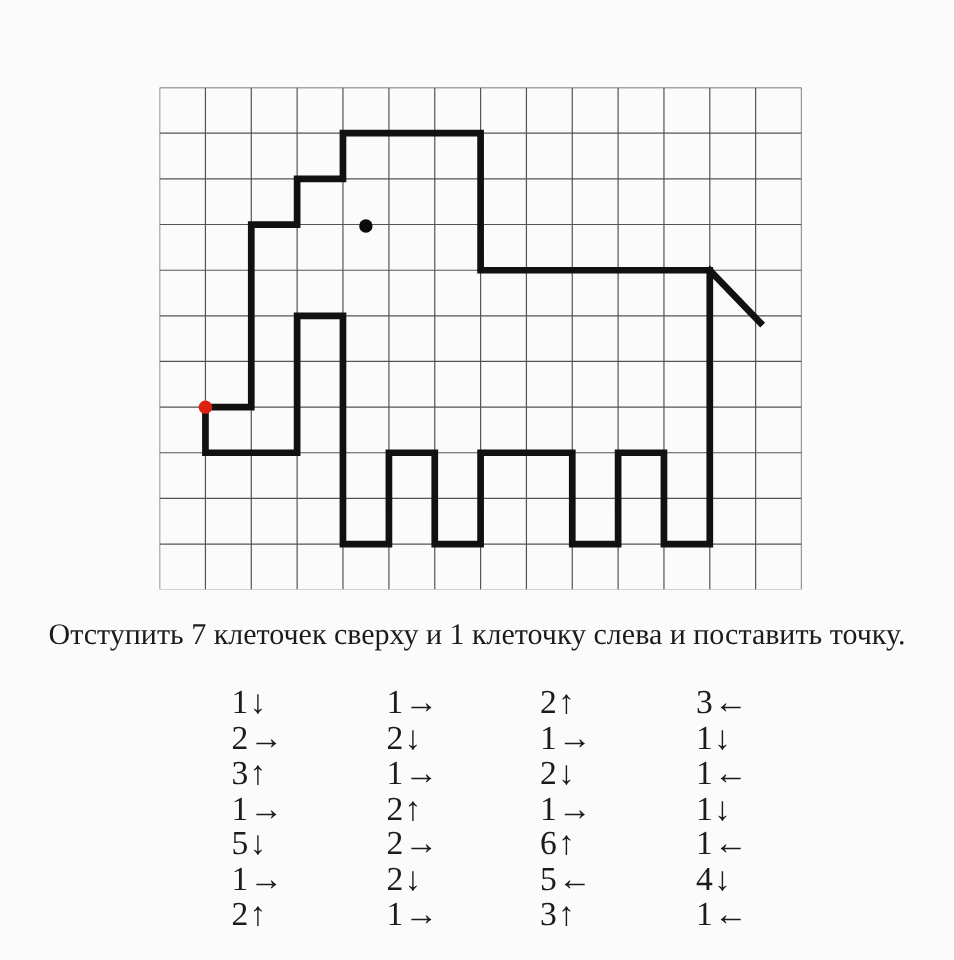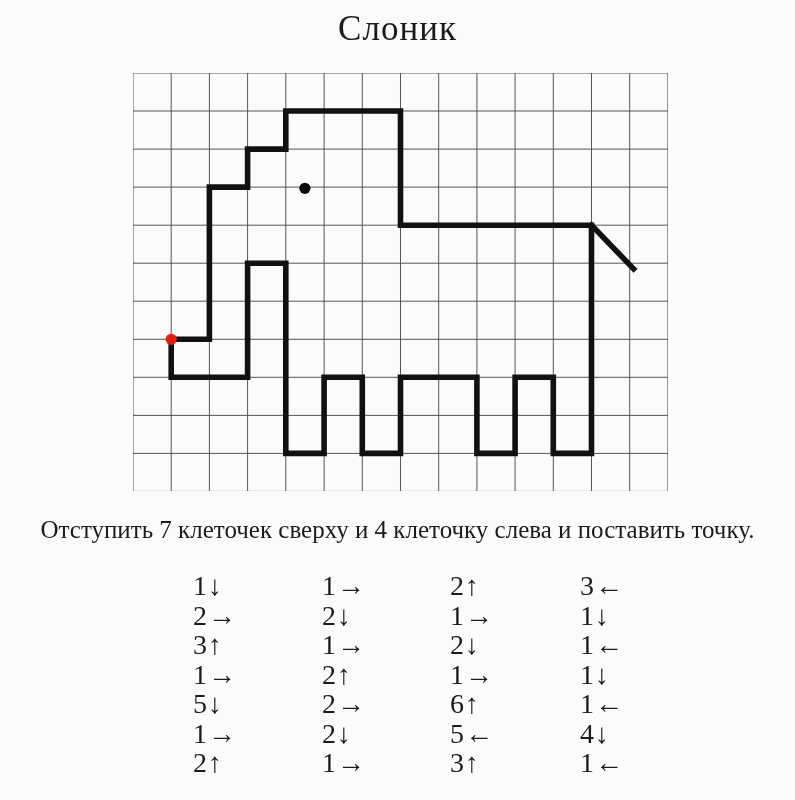--- a/index.html
+++ b/index.html
@@ -27,21 +27,20 @@
   .step-col.col-3{left:580px;}
   .step-item{
     font-size:28px;line-height:29.5px;
     letter-spacing:1px;white-space:nowrap;
   }
 </style>
 </head>
 <body>
 
 <div class="page">
-  <div class="title">Слоник</div>
   <svg id="figure-svg" xmlns="http://www.w3.org/2000/svg" width="534.9" height="418.4" viewBox="0 0 534.9 418.4">
       <line x1="0.0" y1="0" x2="0.0" y2="418.4" stroke="#545454" stroke-width="1"></line>
       <line x1="38.2" y1="0" x2="38.2" y2="418.4" stroke="#545454" stroke-width="1"></line>
       <line x1="76.4" y1="0" x2="76.4" y2="418.4" stroke="#545454" stroke-width="1"></line>
       <line x1="114.6" y1="0" x2="114.6" y2="418.4" stroke="#545454" stroke-width="1"></line>
       <line x1="152.8" y1="0" x2="152.8" y2="418.4" stroke="#545454" stroke-width="1"></line>
       <line x1="191.1" y1="0" x2="191.1" y2="418.4" stroke="#545454" stroke-width="1"></line>
       <line x1="229.3" y1="0" x2="229.3" y2="418.4" stroke="#545454" stroke-width="1"></line>
       <line x1="267.5" y1="0" x2="267.5" y2="418.4" stroke="#545454" stroke-width="1"></line>
       <line x1="305.7" y1="0" x2="305.7" y2="418.4" stroke="#545454" stroke-width="1"></line>
@@ -61,21 +60,21 @@
       <line x1="0" y1="266.3" x2="534.9" y2="266.3" stroke="#545454" stroke-width="1"></line>
       <line x1="0" y1="304.3" x2="534.9" y2="304.3" stroke="#545454" stroke-width="1"></line>
       <line x1="0" y1="342.4" x2="534.9" y2="342.4" stroke="#545454" stroke-width="1"></line>
       <line x1="0" y1="380.4" x2="534.9" y2="380.4" stroke="#545454" stroke-width="1"></line>
       <line x1="0" y1="418.4" x2="534.9" y2="418.4" stroke="#545454" stroke-width="1"></line>
       <polygon points="38.2,266.3 38.2,304.3 114.6,304.3 114.6,190.2 152.8,190.2 152.8,380.4 191.1,380.4 191.1,304.3 229.3,304.3 229.3,380.4 267.5,380.4 267.5,304.3 343.9,304.3 343.9,380.4 382.1,380.4 382.1,304.3 420.3,304.3 420.3,380.4 458.5,380.4 458.5,152.2 267.5,152.2 267.5,38.0 152.8,38.0 152.8,76.1 114.6,76.1 114.6,114.1 76.4,114.1 76.4,266.3" fill="none" stroke="#111111" stroke-width="5.6" stroke-linejoin="miter"></polygon>
       <line x1="458.5" y1="152.2" x2="500.6" y2="195.9" stroke="#111111" stroke-width="5.6" stroke-linecap="square"></line>
       <circle cx="171.9" cy="115.3" r="5.6" fill="#0b0b0b"></circle>
       <circle cx="38.2" cy="266.3" r="5.6" fill="#dd2012"></circle>
     </svg>
-  <div class="instruction">Отступить 7 клеточек сверху и 4 клеточку слева и поставить точку.</div>
+  <div class="instruction">Отступить 7 клеточек сверху и 1 клеточку слева и поставить точку.</div>
   <div class="steps" id="steps">
       <div class="step-col col-0">
         <div class="step-item">1↓</div>
         <div class="step-item">2→</div>
         <div class="step-item">3↑</div>
         <div class="step-item">1→</div>
         <div class="step-item">5↓</div>
         <div class="step-item">1→</div>
         <div class="step-item">2↑</div>
       </div>

